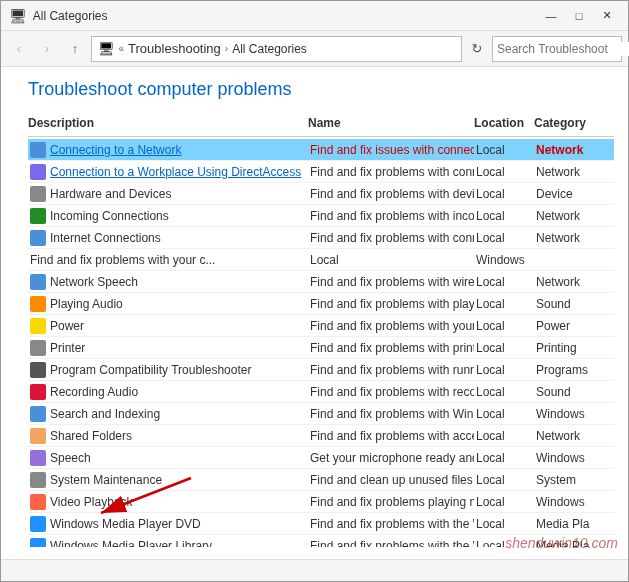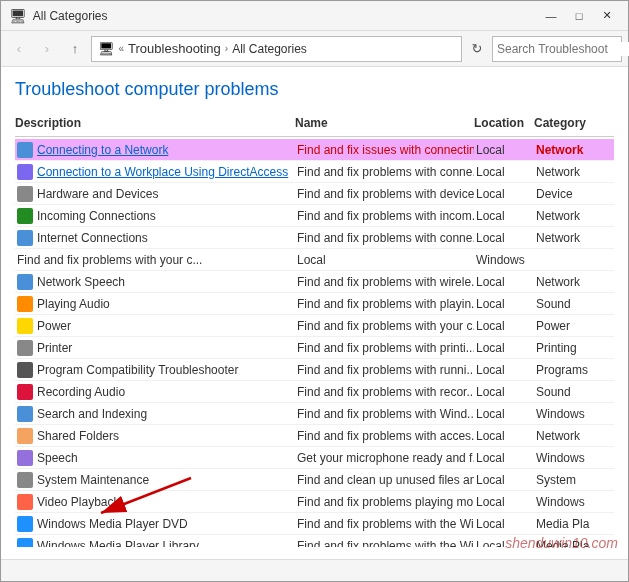--- a/index.html
+++ b/index.html
@@ -118,20 +118,21 @@
       padding: 0 4px;
       color: #aaa;
     }
 
     .content {
       flex: 1;
       padding: 12px 14px;
       overflow: hidden;
       display: flex;
       flex-direction: column;
+      margin-left: 13px;
     }
     .page-title {
       font-size: 18px;
       font-weight: 300;
       color: #0066cc;
       margin-bottom: 14px;
     }
     .table-header {
       display: grid;
       grid-template-columns: 280px 1fr 60px 80px;
@@ -150,21 +151,21 @@
       flex: 1;
     }
     .table-row {
       display: grid;
       grid-template-columns: 280px 1fr 60px 80px;
       align-items: center;
       height: 22px;
       border-bottom: 1px solid #f0f0f0;
     }
     .table-row.highlighted {
-      background: #f0abfc;
+      background: #7dd3fc;
     }
     .cell {
       font-size: 12px;
       color: #333;
       padding: 1px 2px;
       white-space: nowrap;
       overflow: hidden;
       text-overflow: ellipsis;
       display: flex;
       align-items: center;

